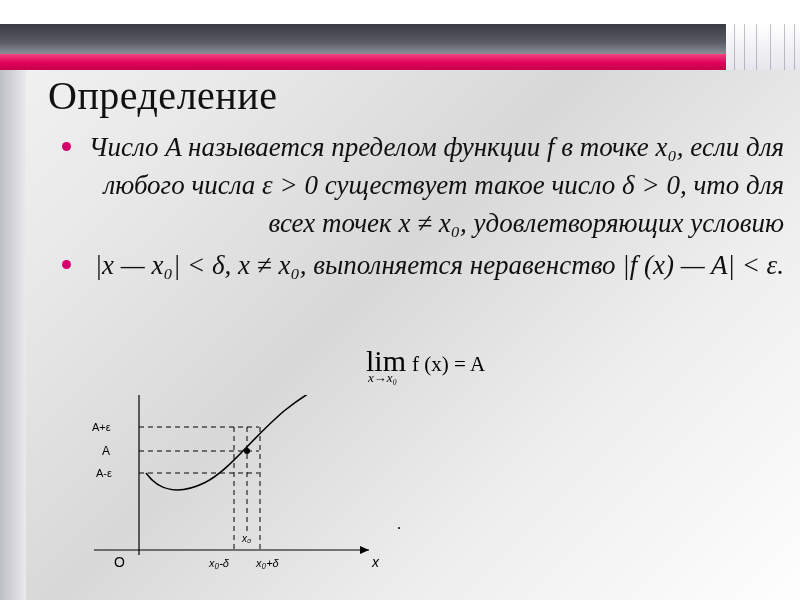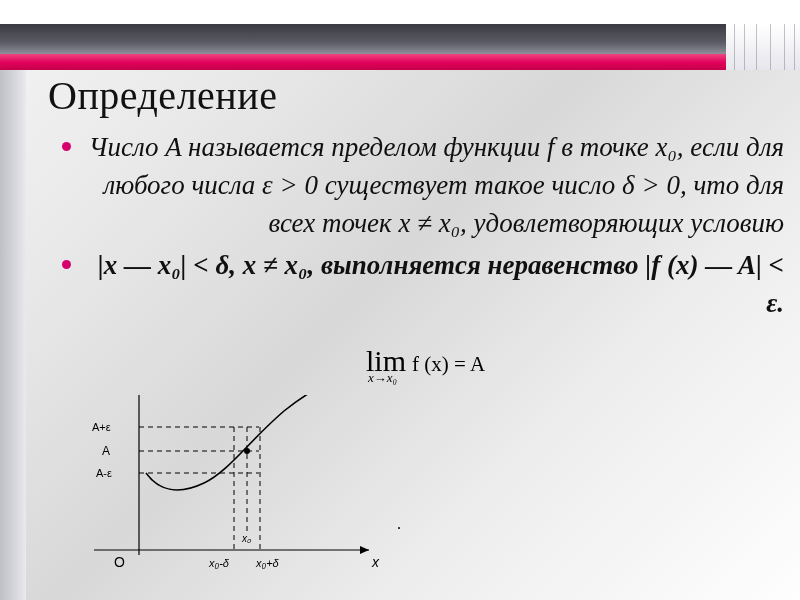--- a/index.html
+++ b/index.html
@@ -103,21 +103,20 @@
     position: absolute;
     left: 18px;
     top: 14px;
     width: 9px;
     height: 9px;
     border-radius: 50%;
     background: #d5006d;
   }
   .bullet.second {
     margin-top: 4px;
-    font-weight: bold;
   }
 
   
   .limit-formula {
     position: absolute;
     left: 366px;
     top: 320px;
     font-family: "Liberation Serif", serif;
     color: #000000;
     white-space: nowrap;

